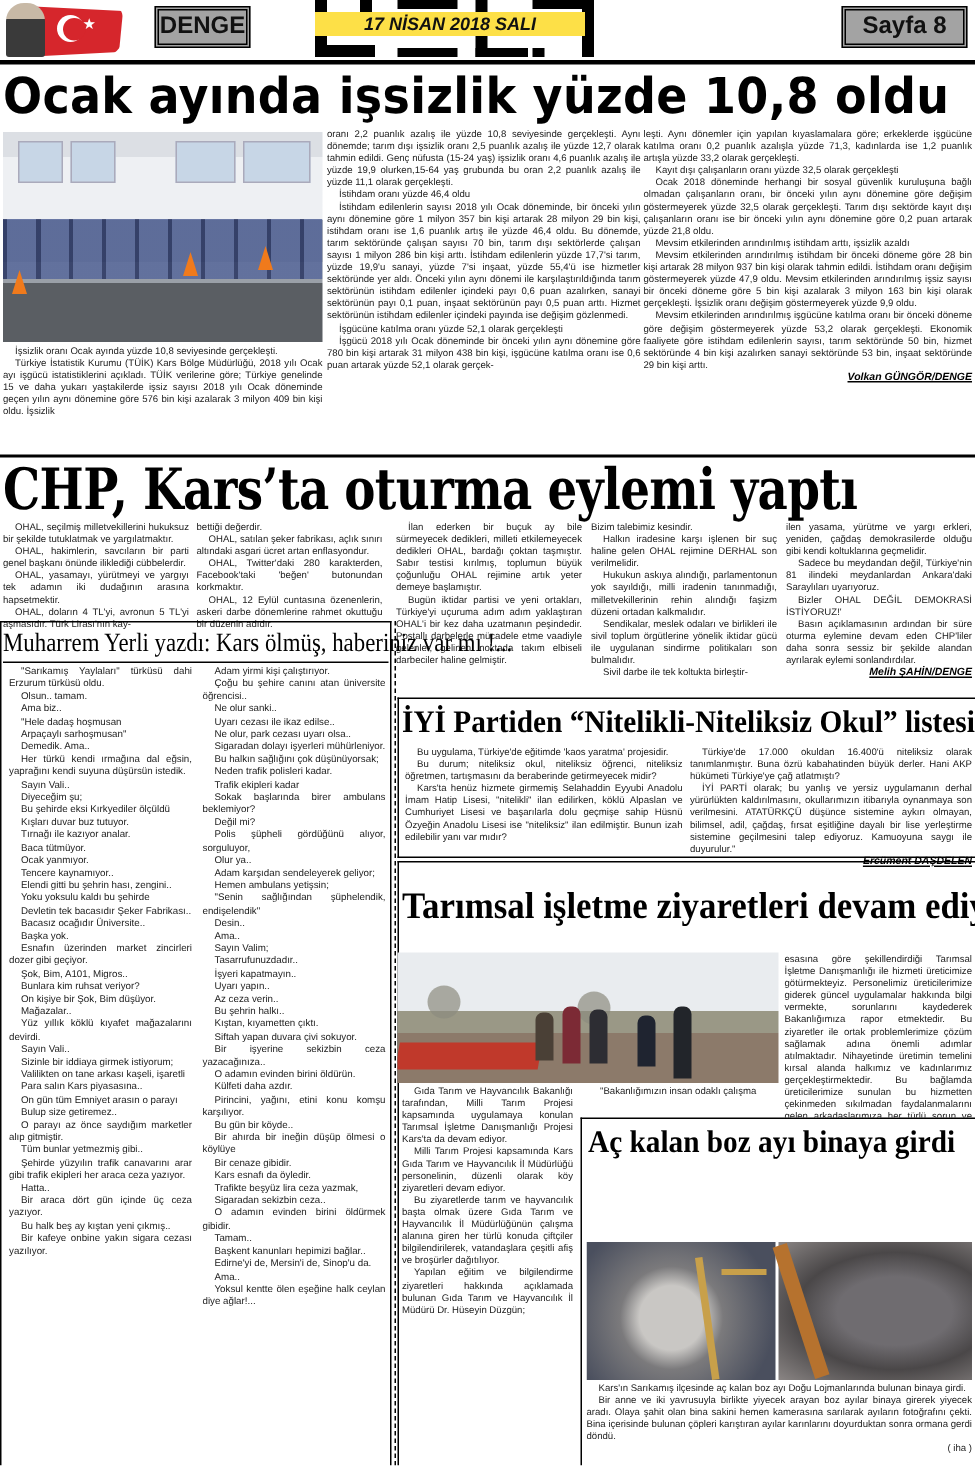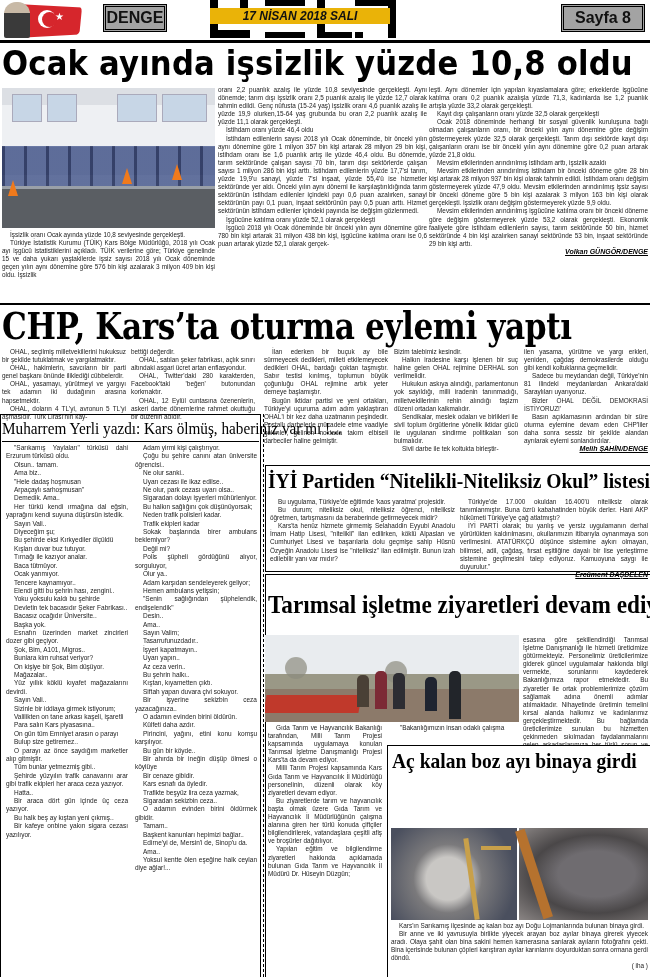--- a/index.html
+++ b/index.html
@@ -19,21 +19,21 @@
   #ataturk .crescent::after { content:""; position:absolute; left:4px; top:2px; width:15px; height:15px; border-radius:50%; background:#d6262c; }
   #ataturk .star { position:absolute; left: 53px; top: 10px; color:#fff; font-size: 10px; line-height: 10px; }
   #ataturk .person { position:absolute; left: 2px; top: 0; width: 26px; height: 36px; background: linear-gradient(#c8b9a6 0 30%, #3a3a3a 30% 100%); border-radius: 12px 12px 2px 2px; }
 
   .boxed { border: 3px double #000; background:#a3a3a3; display:flex; align-items:center; justify-content:center; font-weight: 700; }
   #denge-box { left: 103px; top: 4px; width: 64px; height: 28px; font-size: 16px; }
   #sayfa-box { left: 561px; top: 4px; width: 84px; height: 28px; font-size: 16px; text-align: center; }
 
   #logo { left: 205px; top: 0; width: 195px; height: 40px; }
   #logo .bar { position:absolute; background:#000; }
-  #date-line { left: 210px; top: 8px; width: 180px; height: 16px; background:#eab308; font-style: italic; font-weight:700; font-size: 12px; text-align:center; line-height: 16px; }
+  #date-line { left: 210px; top: 8px; width: 180px; height: 16px; background:#fde047; font-style: italic; font-weight:700; font-size: 12px; text-align:center; line-height: 16px; }
 
   #mast-rule { left: 0; top: 40px; width: 650px; height: 3px; background:#000; }
 
   h1.hl { position:absolute; white-space: nowrap; color:#000; }
   #h1-issizlik { left: 2px; top: 44px; font-family: "DejaVu Sans", sans-serif; font-weight: 700; font-size: 33px; letter-spacing: 0.2px; line-height: 40px; transform: scaleX(0.93); transform-origin: left; }
 
   #photo-tuik { left: 2px; top: 88px; width: 213px; height: 140px; overflow:hidden;
     background: linear-gradient(#dcdfe4 0 12%, #eef0f3 12% 42%, #6d7480 42% 62%, #9aa0a8 62% 72%, #5a5e63 72% 100%); }
   #photo-tuik .win { position:absolute; background:#c7d6e6; border:1px solid #aab; }
   #photo-tuik .fence { position:absolute; left:0; top:58px; width:213px; height:40px; background: repeating-linear-gradient(90deg, #2f3b66 0 3px, #5c6c9c 3px 22px); opacity:.9; }

